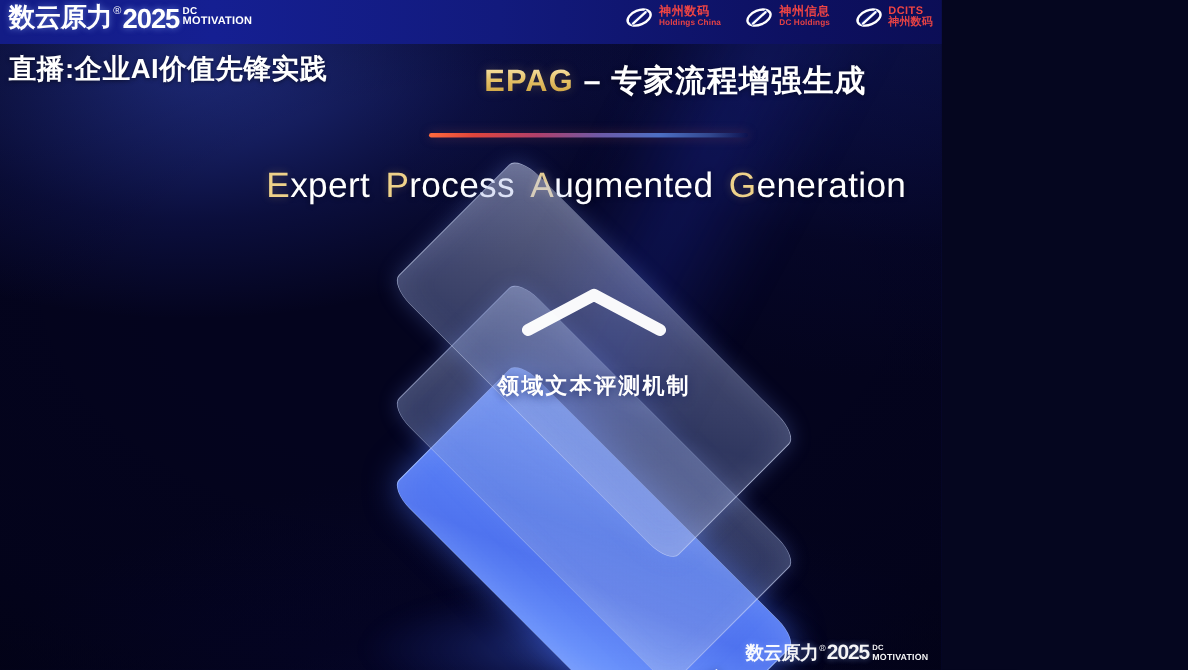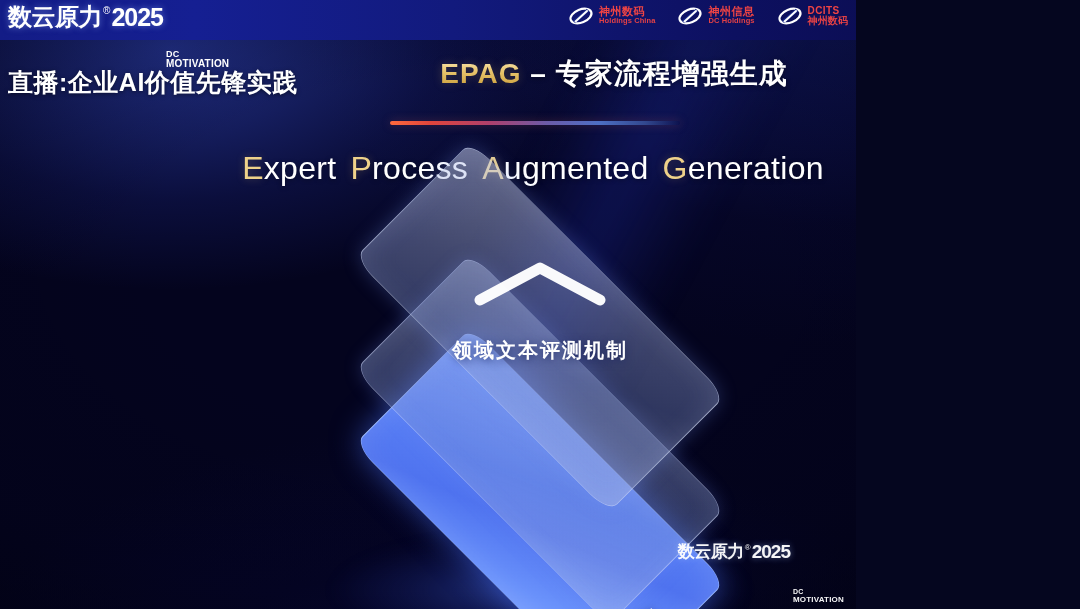--- a/index.html
+++ b/index.html
@@ -55,29 +55,28 @@
   .brand-reg{font-size:10px;line-height:12px;margin-left:1px;margin-top:1px;}
   .brand-year{
     font-size:25px;font-weight:bold;line-height:26px;letter-spacing:-1px;
     margin-left:1px;
     text-shadow:0 0 6px rgba(150,180,255,0.55);
   }
   .brand-dc{
     display:flex;flex-direction:column;
     margin-left:3px;margin-top:2px;line-height:9px;
   }
-  .brand-dc .l1{font-size:9px;font-weight:bold;letter-spacing:0.2px;margin-top:44px;}
+  .brand-dc .l1{font-size:9px;font-weight:bold;letter-spacing:0.2px;}
   .brand-dc .l2{font-size:10px;font-weight:bold;letter-spacing:0.2px;}
   
   .live-title{
     position:absolute;left:8px;top:46px;
     font-size:25px;font-weight:bold;color:#ffffff;
     letter-spacing:0.5px;white-space:nowrap;
     text-shadow:0 1px 4px rgba(0,0,0,0.55);
-    margin-top:20px;
   }
   
   .logos{
     position:absolute;right:8px;top:5px;
     display:flex;align-items:center;gap:22px;
   }
   .logo{display:flex;align-items:center;gap:5px;white-space:nowrap;}
   .logo .swoosh{width:26px;height:22px;flex:0 0 26px;}
   .logo .ltext{display:flex;flex-direction:column;line-height:10px;color:#ef4444;}
   .logo .cn{font-size:11px;font-weight:bold;letter-spacing:0.5px;}

